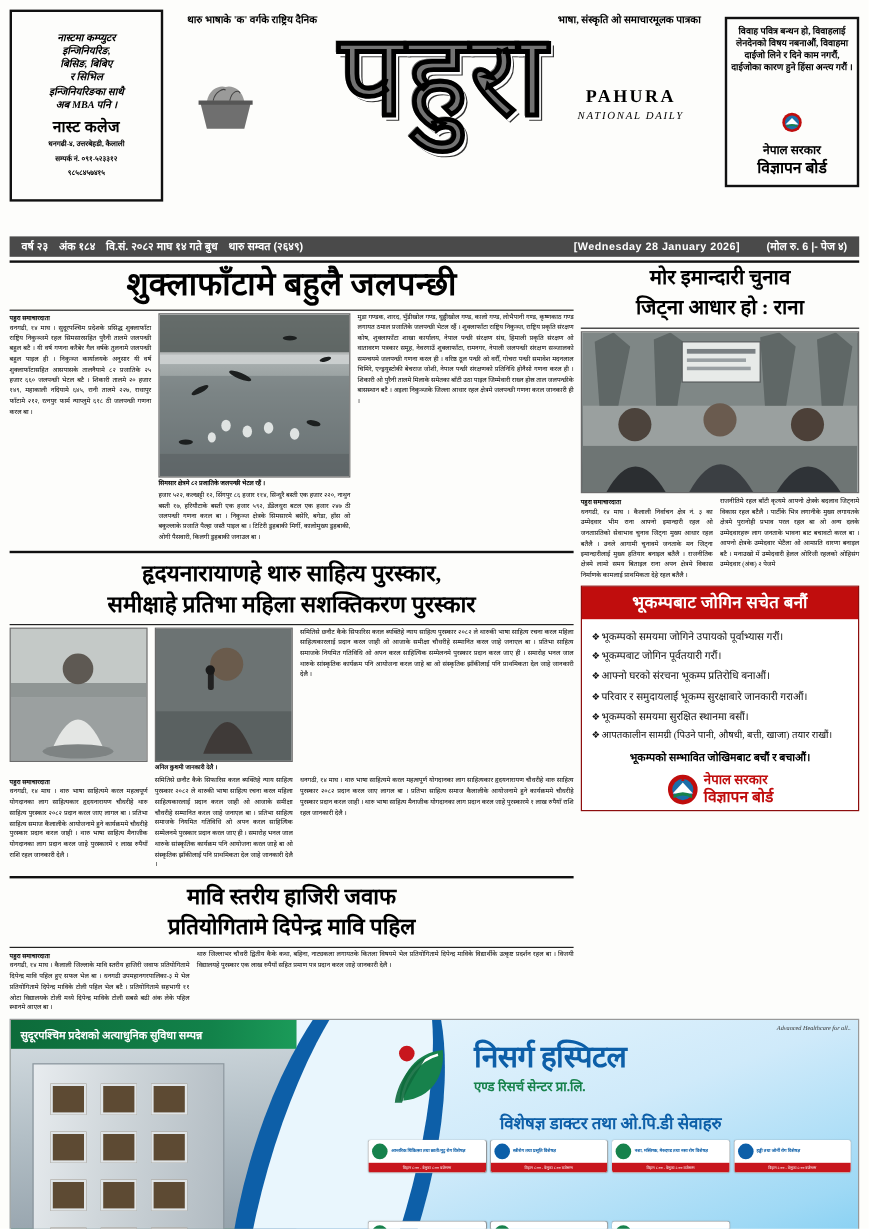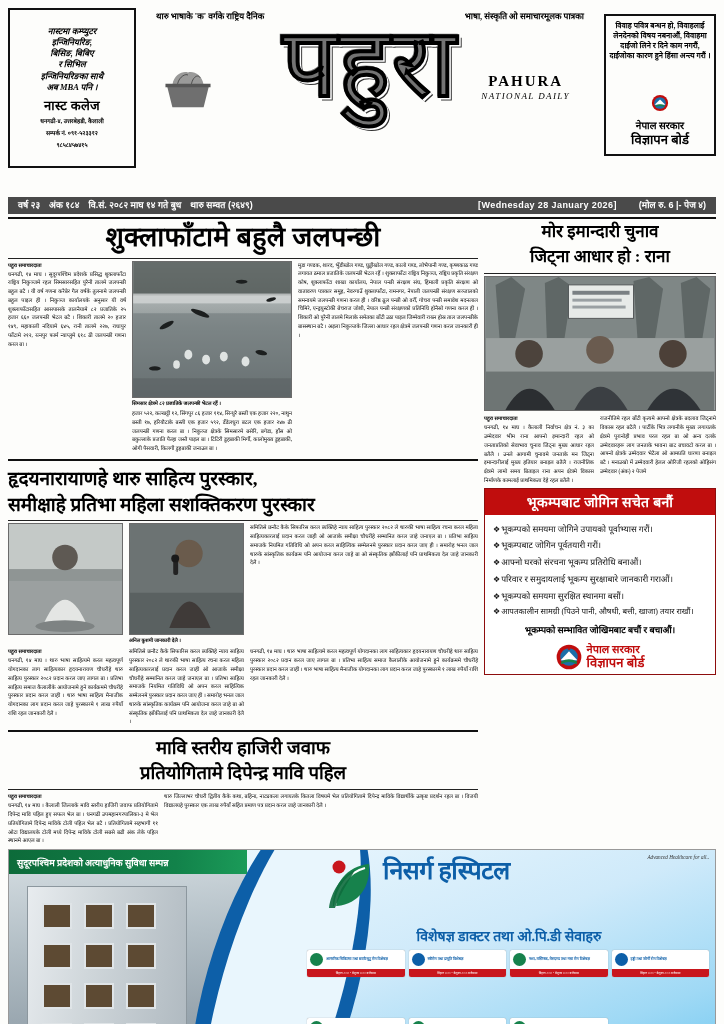--- a/index.html
+++ b/index.html
@@ -130,21 +130,21 @@
   .photo {
     background: linear-gradient(160deg,#b9bdbd 0%,#8d9393 38%,#6f7777 62%,#a9aeae 100%);
     position: relative; overflow: hidden;
     border: 1px solid #6b6b6b;
   }
   .photo.dark { background: linear-gradient(150deg,#9aa0a0 0%,#5e6565 45%,#7d8484 75%,#b0b5b5 100%); }
   .caption { font-size: 5.2px; font-weight: bold; line-height: 1.45; margin-top: 2px; }
 
   
   .headline-2 {
-    font-size: 19px; font-weight: bold; 
+    font-size: 19px; font-weight: bold; text-align: center;
     line-height: 1.25; padding: 4px 0 2px 0;
   }
   .headline-3 {
     font-size: 18.5px; font-weight: bold; text-align: center;
     line-height: 1.25; padding: 3px 0 2px 0;
   }
 
   
   .eq-box {
     border: 1px solid #8d0d0d;
@@ -213,21 +213,21 @@
   .hosp-swoop {
     position: absolute; left: -42px; top: -60px; width: 150px; height: 400px;
     background: #0d5fa8; border-radius: 50%;
     transform: rotate(16deg);
   }
   .hosp-swoop2 {
     position: absolute; left: -26px; top: -60px; width: 120px; height: 400px;
     background: #e9f6fd; border-radius: 50%;
     transform: rotate(16deg);
   }
-  .hosp-brand { position: absolute; left: 78px; top: 8px; right: 8px; display: flex; align-items: flex-start; gap: 6px; }
+  .hosp-brand { position: absolute; left: 78px; top: 19px; right: 8px; display: flex; align-items: flex-start; gap: 18px; }
   .leaf-logo { width: 52px; height: 52px; position: relative; flex: 0 0 52px; }
   .hosp-name { font-size: 25px; font-weight: bold; color: #0d5fa8; line-height: 1; letter-spacing: -.5px; }
   .hosp-sub { font-size: 11px; font-weight: bold; color: #17824c; margin-top: 3px; }
   .hosp-tag { position: absolute; right: 6px; top: 4px; font-size: 5.2px; font-style: italic; color: #333; }
   .hosp-serv {
     position: absolute; left: 62px; top: 76px; right: 6px;
     font-size: 14px; font-weight: bold; color: #0d5fa8;
     text-align: center;
   }
   .svc-grid {
@@ -546,20 +546,21 @@
 
       <div class="hosp-brand">
         <svg class="leaf-logo" viewBox="0 0 52 52">
           <circle cx="14" cy="9" r="6.5" fill="#c8161d"></circle>
           <path d="M8 48 C8 26, 22 8, 44 6 C46 28, 34 46, 12 48 Z" fill="#17824c"></path>
           <path d="M10 48 C12 30, 24 14, 40 10" stroke="#fff" stroke-width="2.2" fill="none"></path>
           <path d="M4 50 C6 34, 16 18, 30 12 C22 26, 14 38, 10 50 Z" fill="#0e6b3d" opacity=".9"></path>
         </svg>
         <div style="flex:1;">
           <div class="hosp-name">निसर्ग हस्पिटल</div>
+          <div class="hosp-sub">एण्ड रिसर्च सेन्टर प्रा.लि.</div>
         </div>
       </div>
 
       <div class="hosp-serv">विशेषज्ञ डाक्टर तथा ओ.पि.डी सेवाहरु</div>
 
       <div class="svc-grid">
         <div class="svc">
           <div class="svc-top">
               <span class="svc-ic"></span>
               <span class="svc-tx">आन्तरिक चिकित्सा तथा छाती/मुटु रोग विशेषज्ञ</span>

